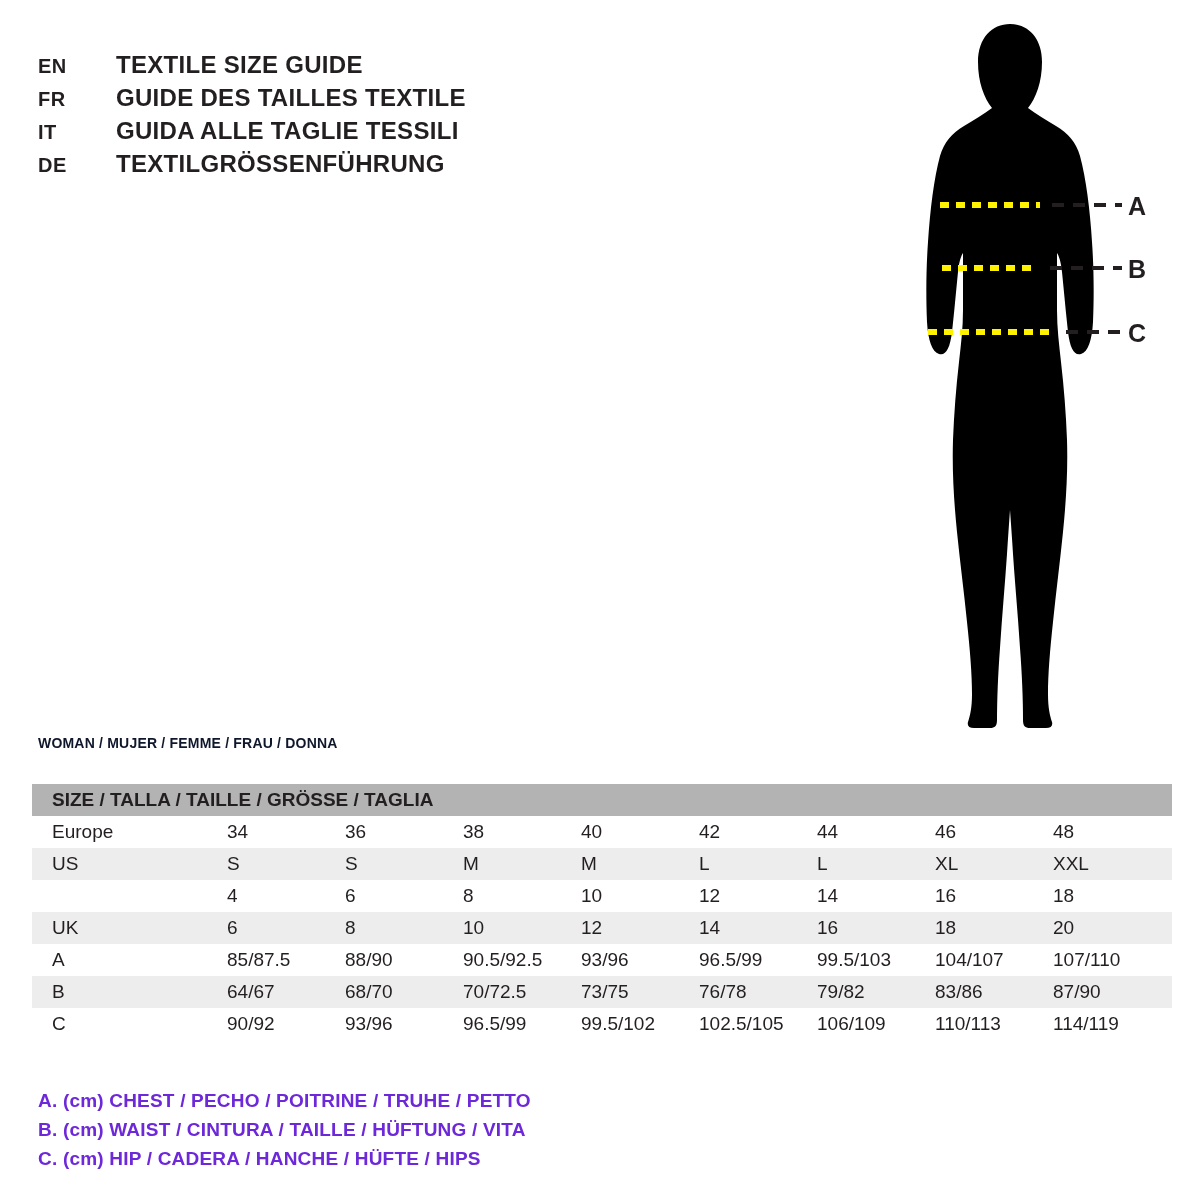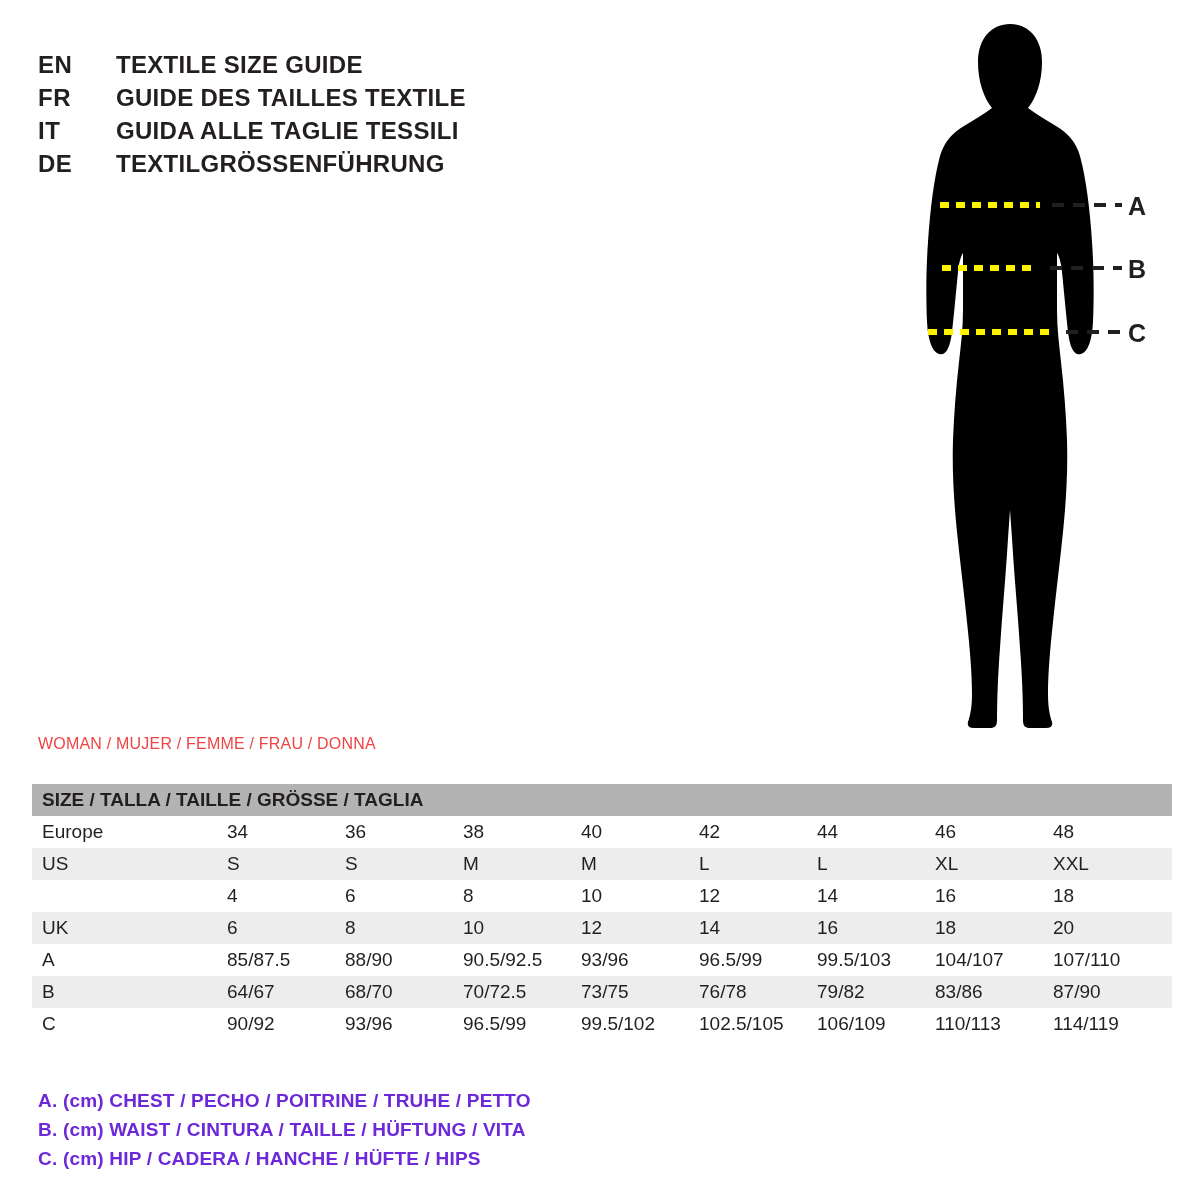--- a/index.html
+++ b/index.html
@@ -24,21 +24,21 @@
     width: 760px;
   }
   .lang-row {
     display: flex;
     align-items: baseline;
     height: 33px;
     white-space: nowrap;
   }
   .lang-code {
     width: 78px;
-    font-size: 24px;
+    font-size: 20px;
     font-weight: bold;
     letter-spacing: 0.5px;
     color: #231f20;
   }
   .lang-title {
     font-size: 24px;
     font-weight: bold;
     letter-spacing: 0.3px;
     color: #231f20;
     margin-top: 21px;
@@ -59,45 +59,45 @@
     font-size: 25px;
     font-weight: bold;
     color: #231f20;
   }
 
   
   #section-heading {
     position: absolute;
     left: 38px;
     top: 735px;
-    font-size: 16px;
-    font-weight: normal;
+    font-size: 14px;
+    font-weight: bold;
     letter-spacing: 0.2px;
-    color: #ef4444;
+    color: #0f172a;
   }
 
   
   #size-table {
     position: absolute;
     left: 32px;
     top: 784px;
     width: 1140px;
     border-collapse: collapse;
     table-layout: fixed;
   }
   #size-table td {
     height: 32px;
     font-size: 19px;
     color: #231f20;
     padding: 0;
     vertical-align: middle;
   }
   #size-table td.label {
     text-align: left;
-    padding-left: 10px;
+    padding-left: 20px;
   }
   #size-table td.val {
     text-align: left;
   }
   .row-head td {
     background: #b3b3b3;
     font-weight: bold;
     height: 31px;
   }
   .row-shade td { background: #ededed; margin-left: 16px; }

